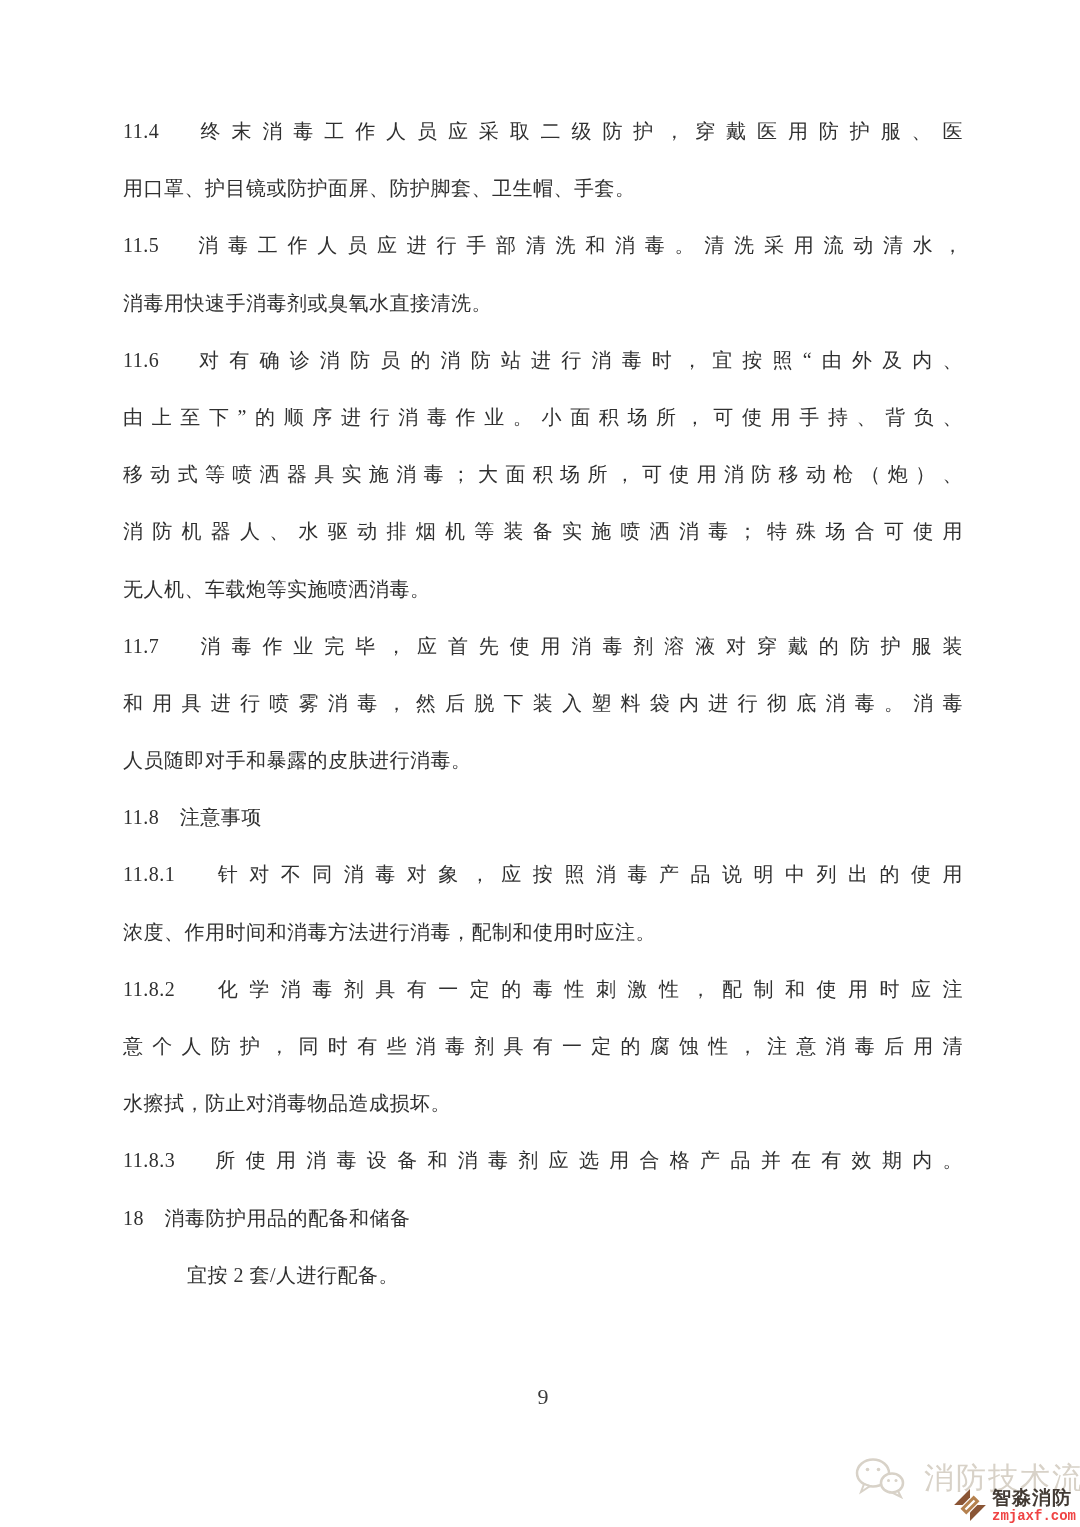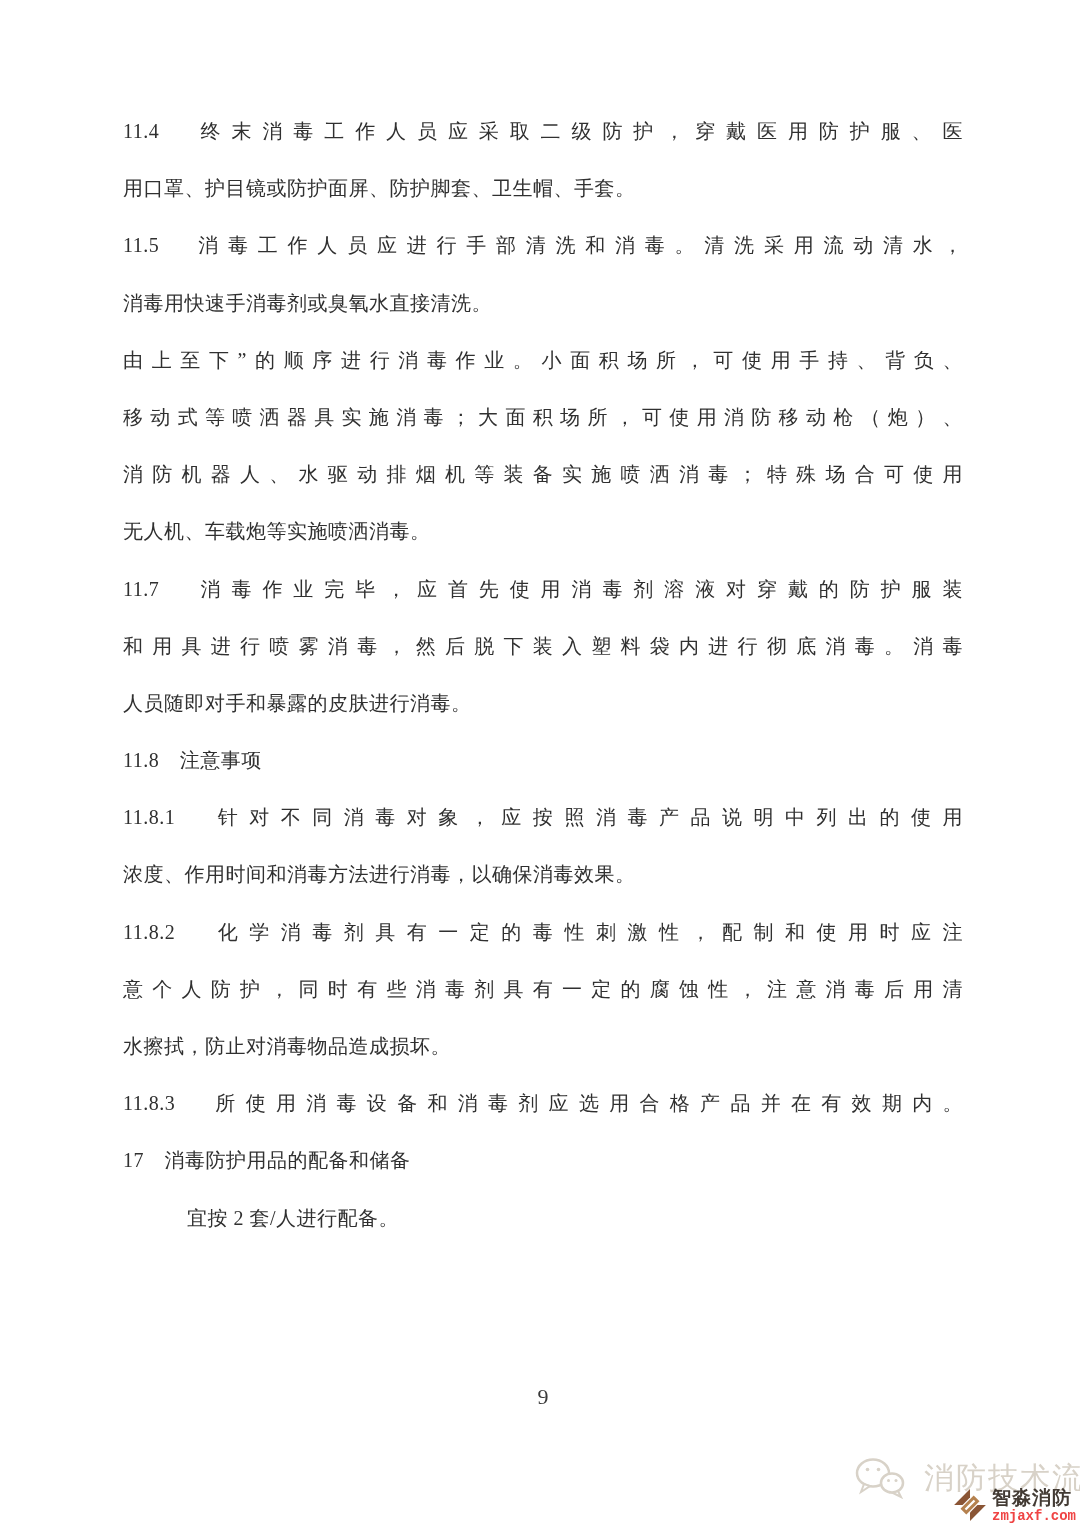--- a/index.html
+++ b/index.html
@@ -99,35 +99,36 @@
 </head>
 <body>
 
 <div class="page">
 
   <div class="content">
     <div class="line full">11.4　终末消毒工作人员应采取二级防护，穿戴医用防护服、医</div>
     <div class="line">用口罩、护目镜或防护面屏、防护脚套、卫生帽、手套。</div>
     <div class="line full">11.5　消毒工作人员应进行手部清洗和消毒。清洗采用流动清水，</div>
     <div class="line">消毒用快速手消毒剂或臭氧水直接清洗。</div>
+    <div class="line full">11.6　对有确诊消防员的消防站进行消毒时，宜按照“由外及内、</div>
     <div class="line full">由上至下”的顺序进行消毒作业。小面积场所，可使用手持、背负、</div>
     <div class="line full">移动式等喷洒器具实施消毒；大面积场所，可使用消防移动枪（炮）、</div>
     <div class="line full">消防机器人、水驱动排烟机等装备实施喷洒消毒；特殊场合可使用</div>
     <div class="line">无人机、车载炮等实施喷洒消毒。</div>
     <div class="line full">11.7　消毒作业完毕，应首先使用消毒剂溶液对穿戴的防护服装</div>
     <div class="line full">和用具进行喷雾消毒，然后脱下装入塑料袋内进行彻底消毒。消毒</div>
     <div class="line">人员随即对手和暴露的皮肤进行消毒。</div>
     <div class="line">11.8　注意事项</div>
     <div class="line full">11.8.1　针对不同消毒对象，应按照消毒产品说明中列出的使用</div>
-    <div class="line">浓度、作用时间和消毒方法进行消毒，以确保消毒效果。</div>
+    <div class="line">浓度、作用时间和消毒方法进行消毒，配制和使用时应注。</div>
     <div class="line full">11.8.2　化学消毒剂具有一定的毒性刺激性，配制和使用时应注</div>
     <div class="line full">意个人防护，同时有些消毒剂具有一定的腐蚀性，注意消毒后用清</div>
     <div class="line">水擦拭，防止对消毒物品造成损坏。</div>
     <div class="line full">11.8.3　所使用消毒设备和消毒剂应选用合格产品并在有效期内。</div>
-    <div class="line">17　消毒防护用品的配备和储备</div>
+    <div class="line">18　消毒防护用品的配备和储备</div>
     <div class="line indent">宜按 2 套/人进行配备。</div>
   </div>
 
   <div class="page-num">9</div>
 
   <div class="wm">
     <span style="display:inline-block; line-height:0;">
       <svg width="52" height="44" viewBox="0 0 52 44" xmlns="http://www.w3.org/2000/svg">
         <ellipse cx="19" cy="17" rx="16" ry="13.5" fill="#ffffff" stroke="#d8d2c8" stroke-width="2.5"></ellipse>
         <path d="M10 28 L7 36 L16 30 Z" fill="#ffffff" stroke="#d8d2c8" stroke-width="2"></path>

